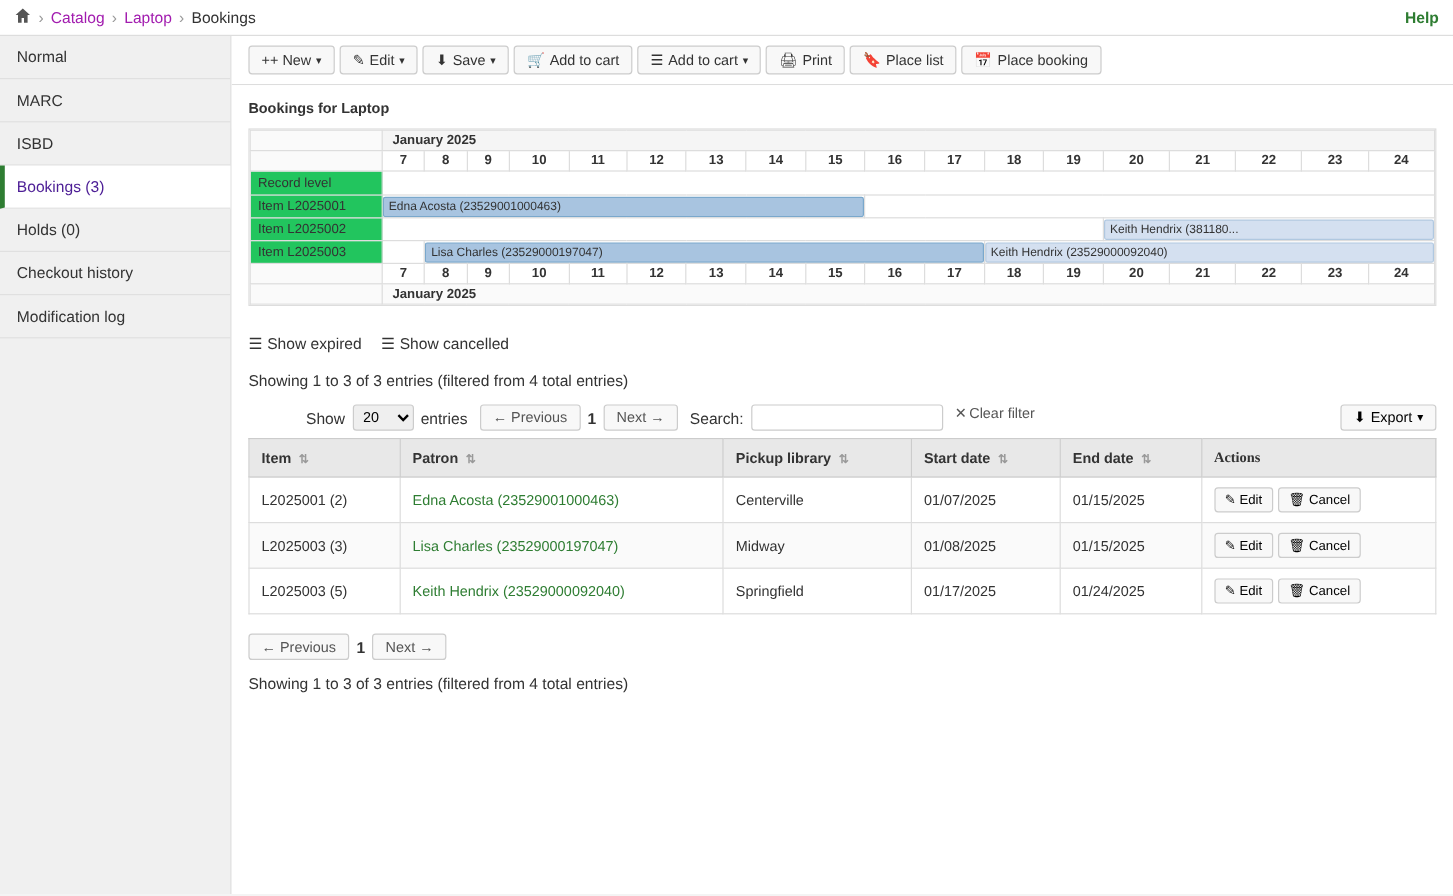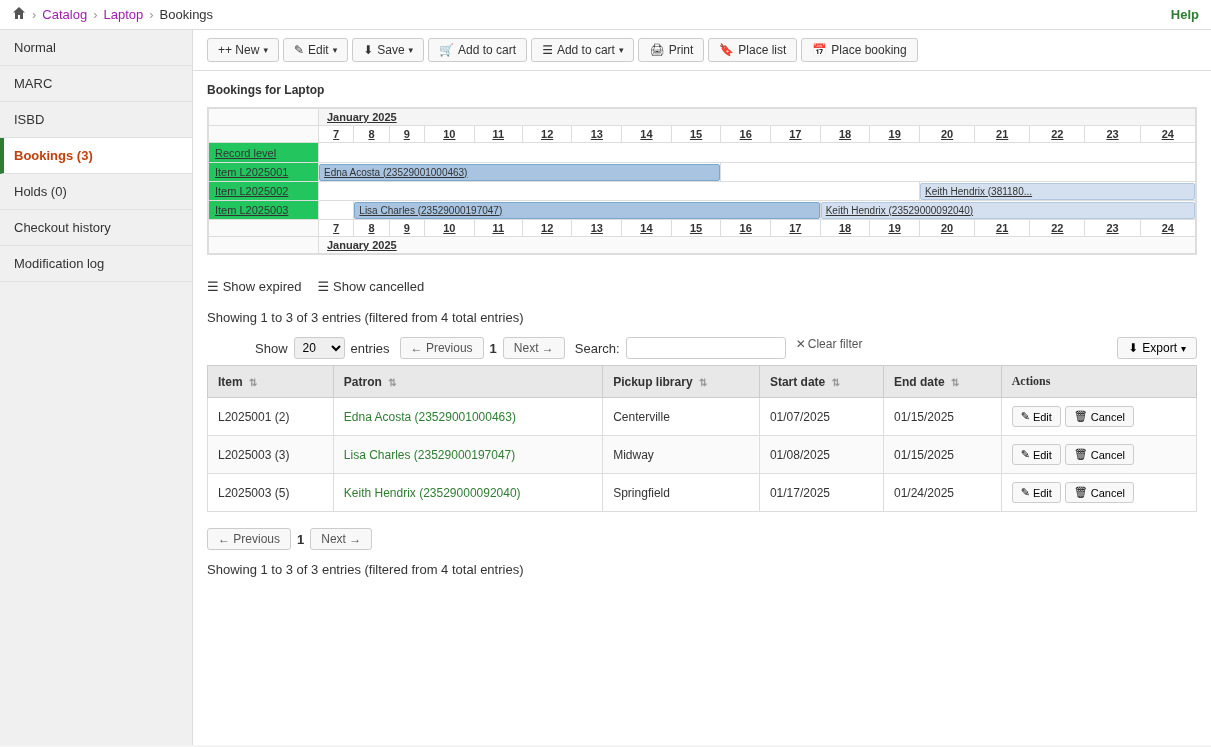--- a/index.html
+++ b/index.html
@@ -38,22 +38,22 @@
     .sidebar-item {
       padding: 10px 14px;
       cursor: pointer;
       border-bottom: 1px solid #e0e0e0;
       color: #333;
       font-size: 13px;
     }
     .sidebar-item.active {
       background: #fff;
       border-left: 4px solid #2e7d32;
-      font-weight: bold;
-      color: #c2410c;
+      font-weight: normal;
+      color: #4c1d95;
       padding-left: 10px;
     }
 
     
     .main {
       flex: 1;
       background: #fff;
       padding: 0;
       overflow-x: auto;
     }
@@ -101,21 +101,20 @@
       border-collapse: collapse;
       min-width: 900px;
       width: 100%;
     }
     .calendar-table th, .calendar-table td {
       border: 1px solid #ddd;
       font-size: 11px;
       padding: 2px 4px;
       text-align: center;
       white-space: nowrap;
-      text-decoration: underline;
     }
     .calendar-table .month-header {
       background: #f5f5f5;
       font-weight: bold;
       text-align: left;
       padding-left: 8px;
     }
     .calendar-table .row-label {
       text-align: left;
       padding: 3px 6px;

